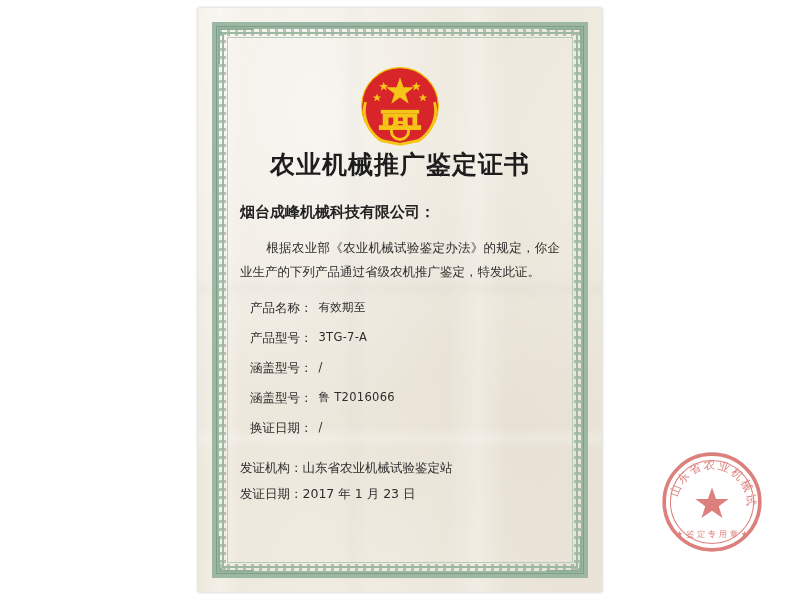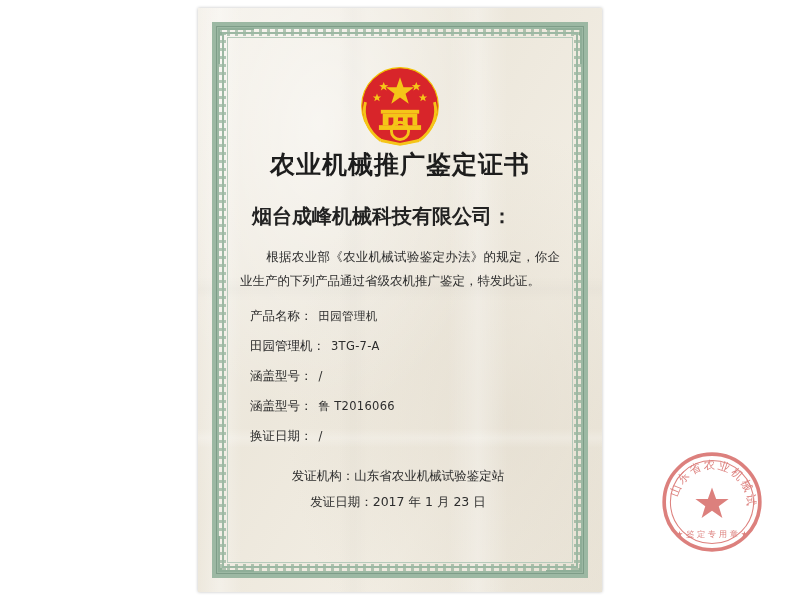--- a/index.html
+++ b/index.html
@@ -122,60 +122,59 @@
     text-align: center;
     font-size: 25px;
     letter-spacing: 1px;
     font-weight: 700;
     color: #1d1d1d;
     font-family: "DejaVu Sans", "Liberation Sans", sans-serif;
   }
 
   .recipient {
     margin-top: 22px;
-    margin-left: 12px;
-    font-size: 20px;
+    font-size: 15px;
     font-weight: 700;
     color: #222;
     font-family: "DejaVu Sans", "Liberation Sans", sans-serif;
   }
 
   .body-text {
     margin-top: 16px;
     font-size: 12.5px;
     line-height: 1.9;
     text-align: justify;
     color: #2d2d2d;
-    font-family: Liberation Sans, sans-serif;
+    font-family: Liberation Mono, monospace;
   }
   .body-text .indent { display: inline-block; width: 26px; }
 
   .fields {
     margin-top: 14px;
     margin-left: 10px;
   }
   .field-row {
     display: flex;
-    align-items: center;
+    align-items: flex-start;
     font-size: 12.5px;
     margin-bottom: 13px;
     font-family: "DejaVu Sans", "Liberation Sans", sans-serif;
     color: #2d2d2d;
   }
   .field-label { white-space: nowrap; }
   .field-value {
     margin-left: 6px;
     font-size: 11.5px;
     letter-spacing: .3px;
   }
 
   .signature-block {
     margin-top: 18px;
     margin-right: 4px;
-    text-align: center;
+    text-align: left;
     font-size: 12.5px;
     line-height: 2.1;
     font-family: "DejaVu Sans", "Liberation Sans", sans-serif;
     color: #2d2d2d;
   }
 
   
   .seal {
     position: absolute;
     left: 462px;
@@ -237,25 +236,25 @@
       <div class="cert-title">农业机械推广鉴定证书</div>
 
       <div class="recipient">烟台成峰机械科技有限公司：</div>
 
       <div class="body-text"><span class="indent"></span><span>根据农业部《农业机械试验鉴定办法》的规定，你企业生产的下列产品通过省级农机推广鉴定，特发此证。</span></div>
 
       <div class="fields">
 
         <div class="field-row">
           <span class="field-label">产品名称：</span>
-          <span class="field-value">田园管理机</span>
-        </div>
-
-        <div class="field-row">
-          <span class="field-label">田园管理机：</span>
+          <span class="field-value">有效期至</span>
+        </div>
+
+        <div class="field-row">
+          <span class="field-label">产品型号：</span>
           <span class="field-value">3TG-7-A</span>
         </div>
 
         <div class="field-row">
           <span class="field-label">涵盖型号：</span>
           <span class="field-value">/</span>
         </div>
 
         <div class="field-row">
           <span class="field-label">涵盖型号：</span>

